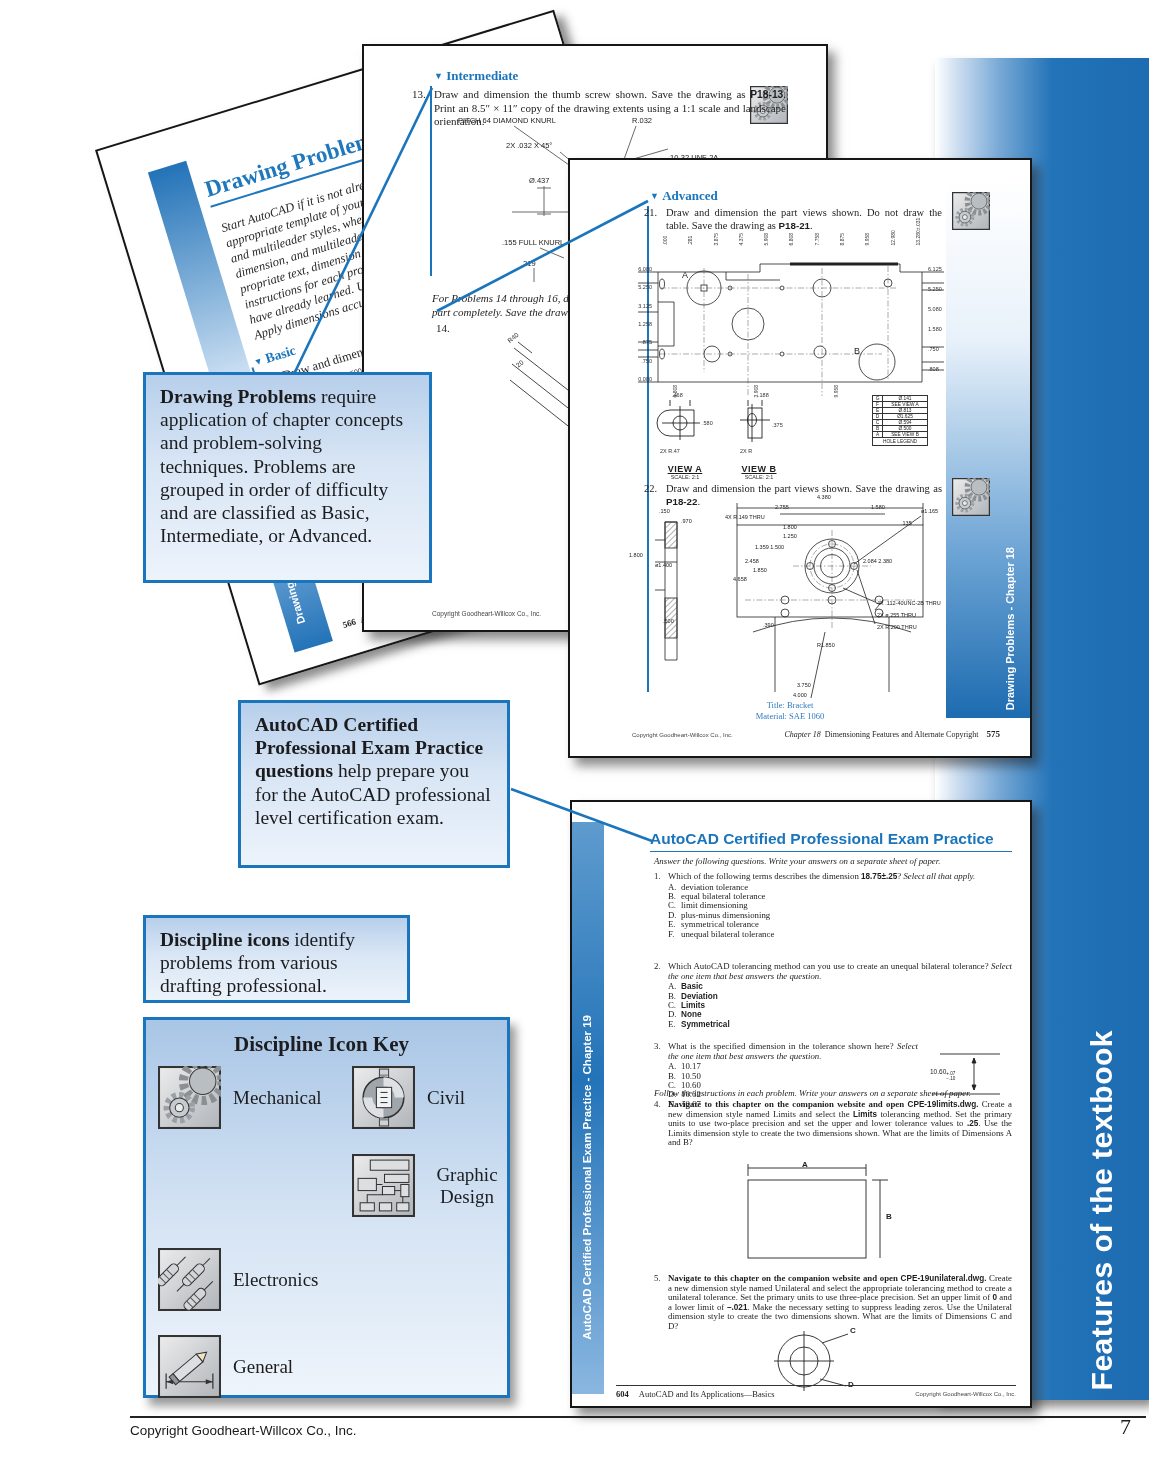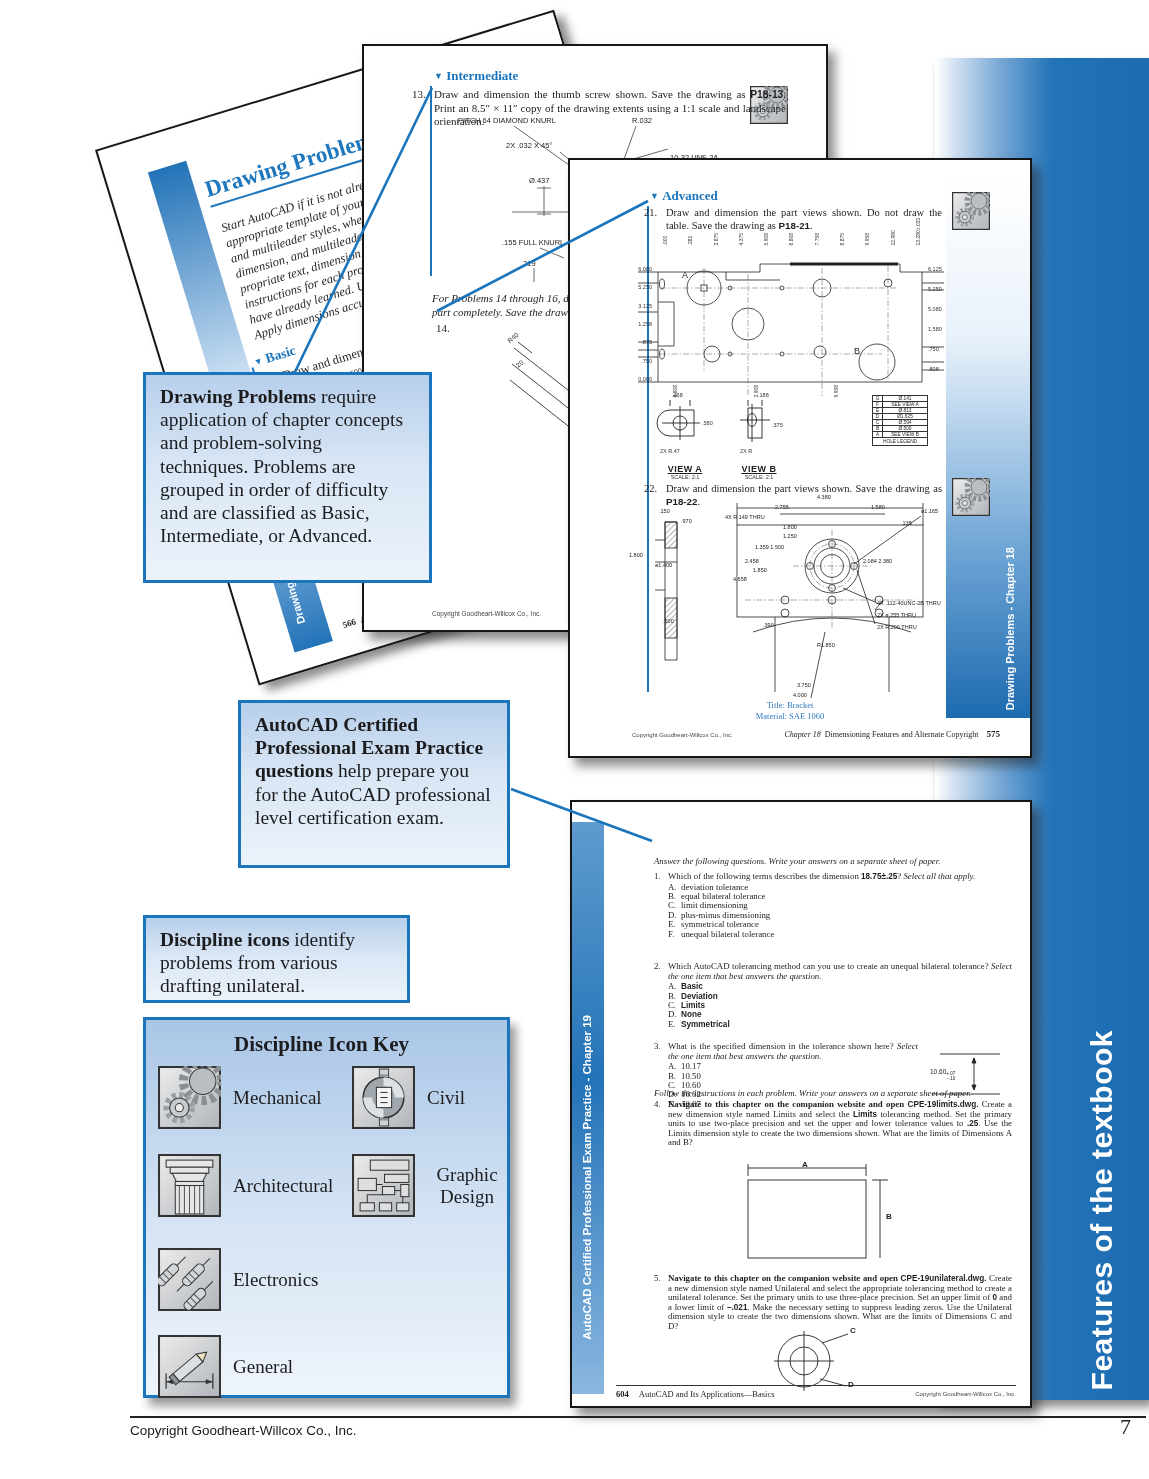--- a/index.html
+++ b/index.html
@@ -524,20 +524,21 @@
     <div class="r-foot-l">Copyright Goodheart-Willcox Co., Inc.</div>
     <div class="r-foot-r">
       <span class="ch">Chapter 18</span>&nbsp;&nbsp;<span>Dimensioning Features and Alternate Copyright</span><span class="pg">575</span>
     </div>
   </div>
 
   <div class="page bottomp">
     <div class="e-tab">
       <div class="e-tab-label">AutoCAD Certified Professional Exam Practice - Chapter 19</div>
     </div>
+    <div class="e-head">AutoCAD Certified Professional Exam Practice</div>
     <div class="e-intro">Answer the following questions. Write your answers on a separate sheet of paper.</div>
 
     <div class="exq" style="top:70px;">
       <span class="qn">1.</span>
       <span><span class="r-n">Which of the following terms describes the dimension </span><span class="r-bs">18.75±.25</span><span class="r-n">? </span><span class="r-i">Select all that apply.</span></span>
       <div class="opts">
           <div class="opt">
             <span class="ok">A.</span>
             <span class="ot">deviation tolerance</span>
           </div>
@@ -689,21 +690,21 @@
     </g>
   </svg>
 
   <div class="callout c1">
     <b>Drawing Problems</b><span> require application of chapter concepts and problem-solving techniques. Problems are grouped in order of difficulty and are classified as Basic, Intermediate, or Advanced.</span>
   </div>
   <div class="callout c2">
     <b>AutoCAD Certified Professional Exam Practice questions</b><span> help prepare you for the AutoCAD professional level certification exam.</span>
   </div>
   <div class="callout c3">
-    <b>Discipline icons</b><span> identify problems from various drafting unilateral.</span>
+    <b>Discipline icons</b><span> identify problems from various drafting professional.</span>
   </div>
 
   <div class="iconkey">
     <div class="ik-title">Discipline Icon Key</div>
 
     <div class="ik-cell" style="left:12px;top:46px;">
       <svg class="tile" viewBox="0 0 62 62">
           <use href="#gsym"></use>
         </svg>
       <span class="ik-label">Mechanical</span>
@@ -725,40 +726,20 @@
         <rect x="24" y="21" width="15" height="20" fill="#f1f3f4" stroke="#333"></rect>
         <g stroke="#333" stroke-width="1">
             <line x1="28" y1="26" x2="35" y2="26"></line>
             <line x1="28" y1="31" x2="35" y2="31"></line>
             <line x1="28" y1="36" x2="35" y2="36"></line>
           </g>
       </svg>
       <span class="ik-label">Civil</span>
     </div>
 
-    <div class="ik-cell" style="left:12px;top:134px;">
-      <svg class="tile" viewBox="0 0 62 62">
-        <rect x="1" y="1" width="60" height="60" fill="url(#ggrad)" stroke="#333" stroke-width="2"></rect>
-        <g fill="#e4e6e8" stroke="#333" stroke-width="1">
-          <rect x="8" y="6" width="46" height="7"></rect>
-            <rect x="12" y="13" width="38" height="6"></rect>
-          <path d="M14 19 h34 l-4 8 h-26 z"></path>
-            <rect x="17" y="27" width="28" height="4"></rect>
-          <rect x="17" y="31" width="28" height="28"></rect>
-        </g>
-        <g stroke="#555" stroke-width="1">
-            <line x1="21" y1="31" x2="21" y2="59"></line>
-            <line x1="26" y1="31" x2="26" y2="59"></line>
-            <line x1="31" y1="31" x2="31" y2="59"></line>
-            <line x1="36" y1="31" x2="36" y2="59"></line>
-            <line x1="41" y1="31" x2="41" y2="59"></line>
-          </g>
-      </svg>
-      <span class="ik-label">Architectural</span>
-    </div>
 
     <div class="ik-cell" style="left:12px;top:228px;">
       <svg class="tile" viewBox="0 0 62 62">
         <rect x="1" y="1" width="60" height="60" fill="url(#ggrad)" stroke="#333" stroke-width="2"></rect>
         <g transform="rotate(-45 31 31)" stroke="#333" stroke-width="1">
           <g fill="#d3d6d9">
             <rect x="6" y="8" width="26" height="9" rx="4"></rect>
               <rect x="24" y="26" width="26" height="9" rx="4"></rect>
               <rect x="8" y="44" width="26" height="9" rx="4"></rect>
           </g>

